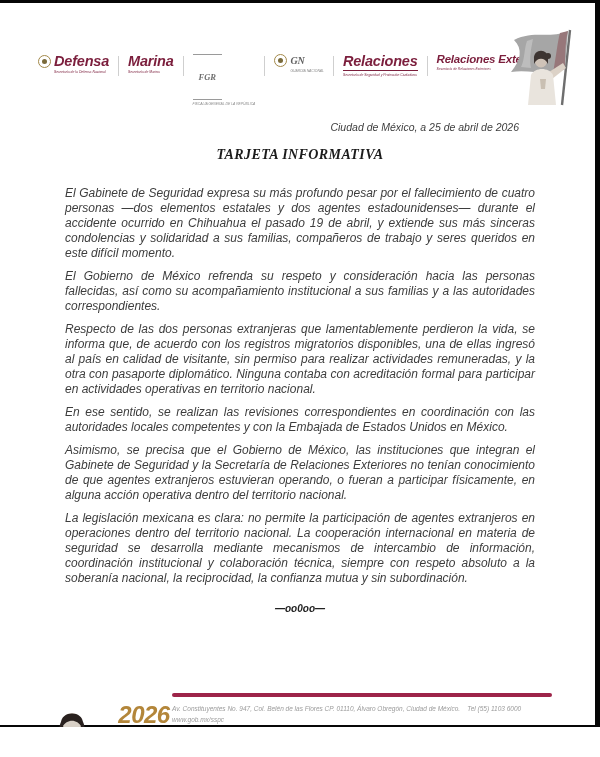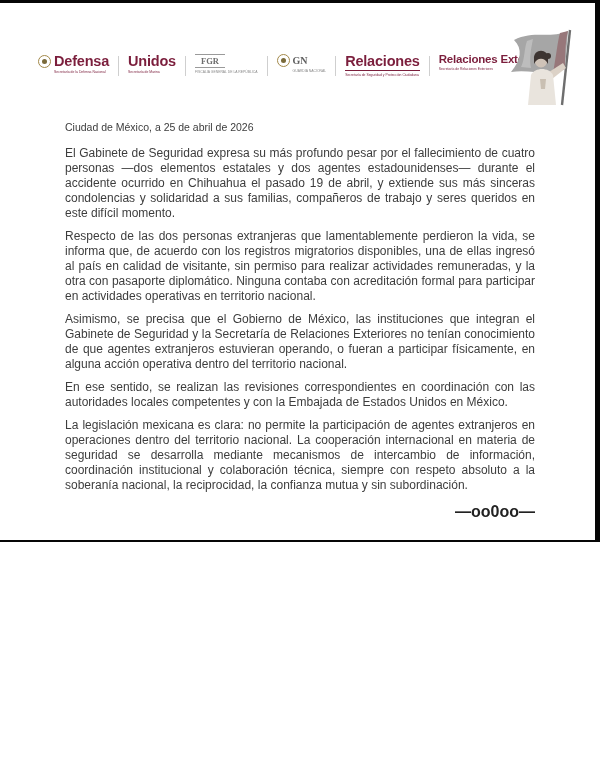--- a/index.html
+++ b/index.html
@@ -1,18 +1,18 @@
 <!DOCTYPE html>
 <html><head>
 <meta charset="utf-8">
 <style>
   html,body { margin:0; padding:0; background:#ffffff; }
   .page {
-    position:relative; width:600px; height:542px; background:#ffffff;
-    overflow:hidden; font-family:"Liberation Sans", sans-serif;
+    position:relative; width:600px; height:727px; background:#ffffff;
+    overflow:hidden; font-family:"Liberation Sans", sans-serif;font-style:italic;
   }
   
   .edge-top    { position:absolute; top:0; left:0; right:0; height:3px; background:#060606; }
   .edge-right  { position:absolute; top:0; right:0; bottom:0; width:5px; background:#060606; }
   .edge-bottom { position:absolute; left:0; right:0; bottom:0; height:2px; background:#060606; }
 
   
   .logos { position:absolute; top:54px; left:38px; display:flex; align-items:flex-start; gap:9px; }
   .logo-unit { display:flex; flex-direction:column; }
   .logo-main { display:flex; align-items:center; gap:3px; }
@@ -20,33 +20,33 @@
   .wm-lg { font-size:14.5px; }
   .wm-md { font-size:11.5px; }
   .logo-sub { font-size:3.4px; color:#7b1e3c; margin-top:1.5px; line-height:1.2; max-width:84px; }
   .logo-sub.gray { color:#8a8a8a; }
   .divider { width:1px; height:20px; background:#cfcfcf; margin-top:2px; }
 
   .seal { width:13px; height:13px; border-radius:50%; border:1.6px solid #a3894a;
           display:inline-flex; align-items:center; justify-content:center; box-sizing:border-box; }
   .seal .dot { width:5px; height:5px; border-radius:50%; background:#7a6a3a; }
   .fgr-box { font-family:"Liberation Serif", serif; font-weight:bold; font-size:8.5px; color:#6d6d6d;
-             border-top:1px solid #9a9a9a; border-bottom:1px solid #9a9a9a; padding:1px 6px; line-height:1.2; }
+             border-top:1px solid #9a9a9a; border-bottom:1px solid #9a9a9a; padding:17px 6px; line-height:1.2; }
   .gn-word { font-family:"Liberation Serif", serif; font-weight:bold; font-size:10px; color:#5f5f5f; }
   .seguridad .wordmark { border-bottom:1px solid #7b1e3c; padding-bottom:1.5px; }
 
   .flag-art { position:absolute; top:27px; right:13px; width:96px; height:80px; }
 
   
   .doc-body { position:absolute; top:120px; left:65px; width:470px; color:#3d3d3d; }
-  .date-line { text-align:left; font-size:10.5px; line-height:14px; margin:0 0 12px; color:#3d3d3d; }
+  .date-line { text-align:right; font-size:10.5px; line-height:14px; margin:0 16px 12px; color:#3d3d3d; }
   .doc-title { margin:0 0 22px; text-align:center; font-family:"Liberation Serif", serif;
                font-size:14px; line-height:18px; font-weight:bold; color:#1c1c1c; letter-spacing:0.4px; }
   .para { margin:0 0 8px; font-size:12px; line-height:15px; text-align:justify; color:#3d3d3d; }
-  .closing { margin-top:10px; text-align:right; font-weight:bold; font-size:16px; color:#222222; }
+  .closing { margin-top:17px; text-align:center; font-weight:bold; font-size:10px; color:#222222; }
 
   
   .footer-logo { position:absolute; left:34px; top:704px; display:flex; align-items:flex-start; }
   .year-text { margin-left:2px; text-align:center; width:72px; }
   .year        { font-size:24px; font-weight:bold; color:#b3863a; line-height:0.95; letter-spacing:-0.5px; }
   .year-label  { font-size:7.5px; font-weight:bold; color:#8a2b3e; line-height:1.1; margin-top:14px; }
   .person-first{ font-family:"Liberation Serif", serif; font-size:11.5px; font-weight:bold; color:#9d2449; line-height:1.1;margin-top:33px; }
   .person-last { font-family:"Liberation Serif", serif; font-size:22px; font-weight:bold; color:#9d2449; line-height:0.9; }
 
   .address-block { position:absolute; left:172px; top:693px; width:380px; }
@@ -68,21 +68,21 @@
             <span class="dot"></span>
           </span>
         <span class="wordmark wm-lg">Defensa</span>
       </div>
       <div class="logo-sub" style="margin-left:16px">Secretaría de la Defensa Nacional</div>
     </div>
     <div class="divider"></div>
 
     <div class="logo-unit">
       <div class="logo-main">
-        <span class="wordmark wm-lg">Unidos</span>
+        <span class="wordmark wm-lg">Marina</span>
       </div>
       <div class="logo-sub">Secretaría de Marina</div>
     </div>
     <div class="divider"></div>
 
     <div class="logo-unit">
       <div class="logo-main">
         <span class="fgr-box">FGR</span>
       </div>
       <div class="logo-sub gray">FISCALÍA GENERAL DE LA REPÚBLICA</div>
@@ -126,24 +126,26 @@
       <path d="M43 32 C42 21 58 21 57 32 L57 37 C54 30 46 30 43 37 Z" fill="#3c3431"></path>
       <circle cx="57" cy="29" r="3" fill="#3c3431"></circle>
       <path d="M58 45 L72 36 L75 41 L61 52 Z" fill="#dcd2c7"></path>
       <path d="M40 48 C44 40 58 40 62 48 L65 78 L37 78 Z" fill="#e9e4dd"></path>
       <path d="M49 52 L55 52 L54 62 L50 62 Z" fill="#c9bfb2"></path>
     </svg>
   </div>
 
   <div class="doc-body">
     <div class="date-line">Ciudad de México, a 25 de abril de 2026</div>
+    <h1 class="doc-title">TARJETA INFORMATIVA</h1>
     <p class="para">El Gabinete de Seguridad expresa su más profundo pesar por el fallecimiento de cuatro personas —dos elementos estatales y dos agentes estadounidenses— durante el accidente ocurrido en Chihuahua el pasado 19 de abril, y extiende sus más sinceras condolencias y solidaridad a sus familias, compañeros de trabajo y seres queridos en este difícil momento.</p>
+    <p class="para">El Gobierno de México refrenda su respeto y consideración hacia las personas fallecidas, así como su acompañamiento institucional a sus familias y a las autoridades correspondientes.</p>
     <p class="para">Respecto de las dos personas extranjeras que lamentablemente perdieron la vida, se informa que, de acuerdo con los registros migratorios disponibles, una de ellas ingresó al país en calidad de visitante, sin permiso para realizar actividades remuneradas, y la otra con pasaporte diplomático. Ninguna contaba con acreditación formal para participar en actividades operativas en territorio nacional.</p>
+    <p class="para">En ese sentido, se realizan las revisiones correspondientes en coordinación con las autoridades locales competentes y con la Embajada de Estados Unidos en México.</p>
     <p class="para">Asimismo, se precisa que el Gobierno de México, las instituciones que integran el Gabinete de Seguridad y la Secretaría de Relaciones Exteriores no tenían conocimiento de que agentes extranjeros estuvieran operando, o fueran a participar físicamente, en alguna acción operativa dentro del territorio nacional.</p>
-    <p class="para">En ese sentido, se realizan las revisiones correspondientes en coordinación con las autoridades locales competentes y con la Embajada de Estados Unidos en México.</p>
     <p class="para">La legislación mexicana es clara: no permite la participación de agentes extranjeros en operaciones dentro del territorio nacional. La cooperación internacional en materia de seguridad se desarrolla mediante mecanismos de intercambio de información, coordinación institucional y colaboración técnica, siempre con respeto absoluto a la soberanía nacional, la reciprocidad, la confianza mutua y sin subordinación.</p>
     <div class="closing">—oo0oo—</div>
   </div>
 
   <div class="footer-logo">
     <span>
       <svg viewBox="0 0 72 60" width="72" height="60">
         <ellipse cx="38" cy="22" rx="10.5" ry="13" fill="#d8d0c6"></ellipse>
         <path d="M27 20 C26 6 50 6 49 20 L49 28 C47 13 29 13 27 28 Z" fill="#29211f"></path>
         <path d="M27.5 17 C24.5 22 24.5 31 28 35 L30 25 Z" fill="#29211f"></path>

